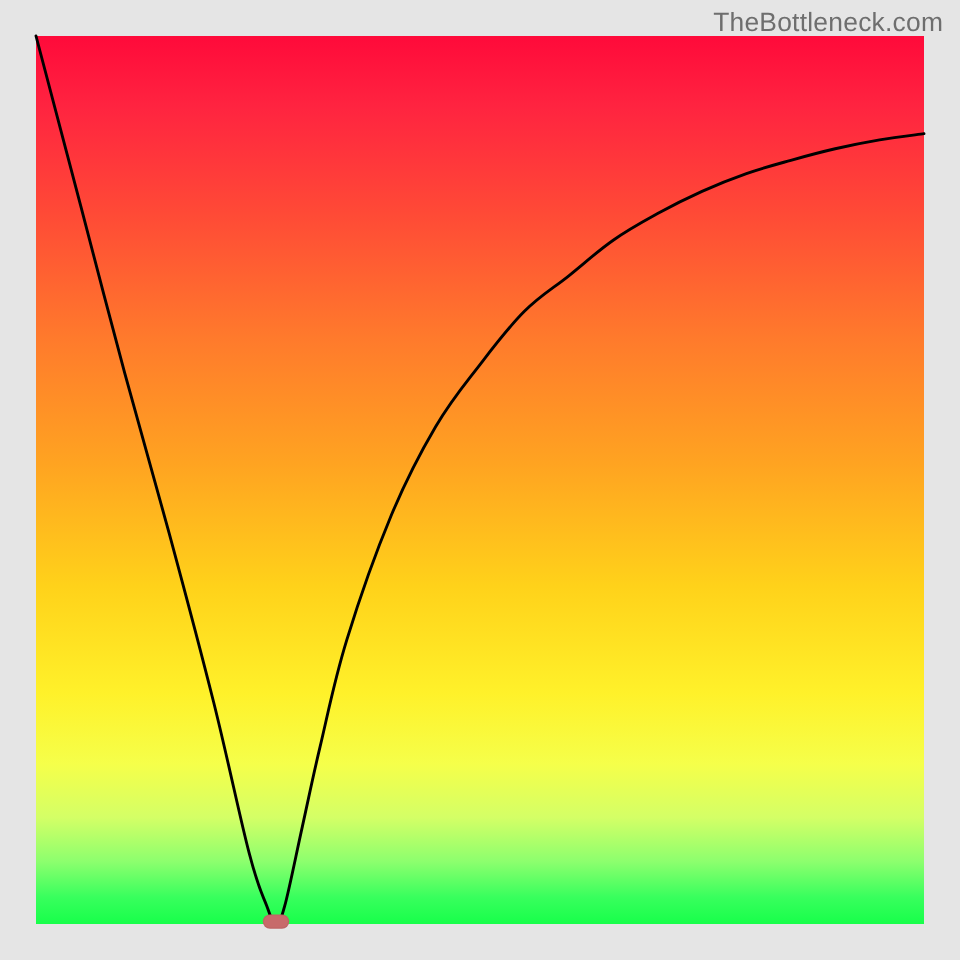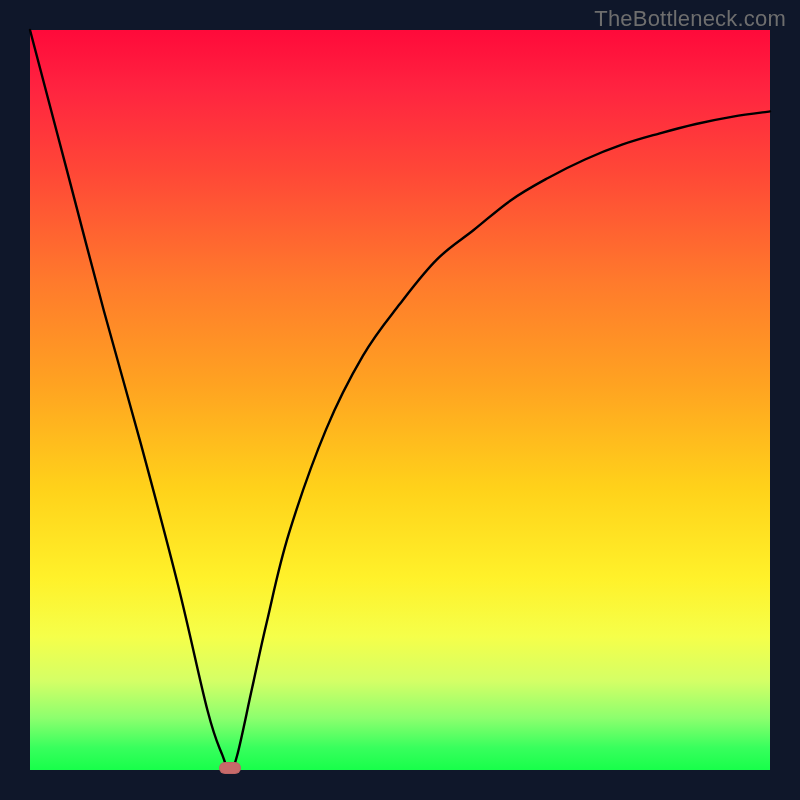--- a/index.html
+++ b/index.html
@@ -10,21 +10,21 @@
     background: #000;
     font-family: Arial, Helvetica, sans-serif;
     overflow: hidden;
   }
   .frame {
     position: absolute;
     left: 0;
     top: 0;
     width: 800px;
     height: 800px;
-    background: #0f172a;
+    background: #e5e5e5;
   }
   .plot-area {
     position: absolute;
     left: 30px;
     top: 30px;
     width: 740px;
     height: 740px;
     
     background: linear-gradient(
       to bottom,

